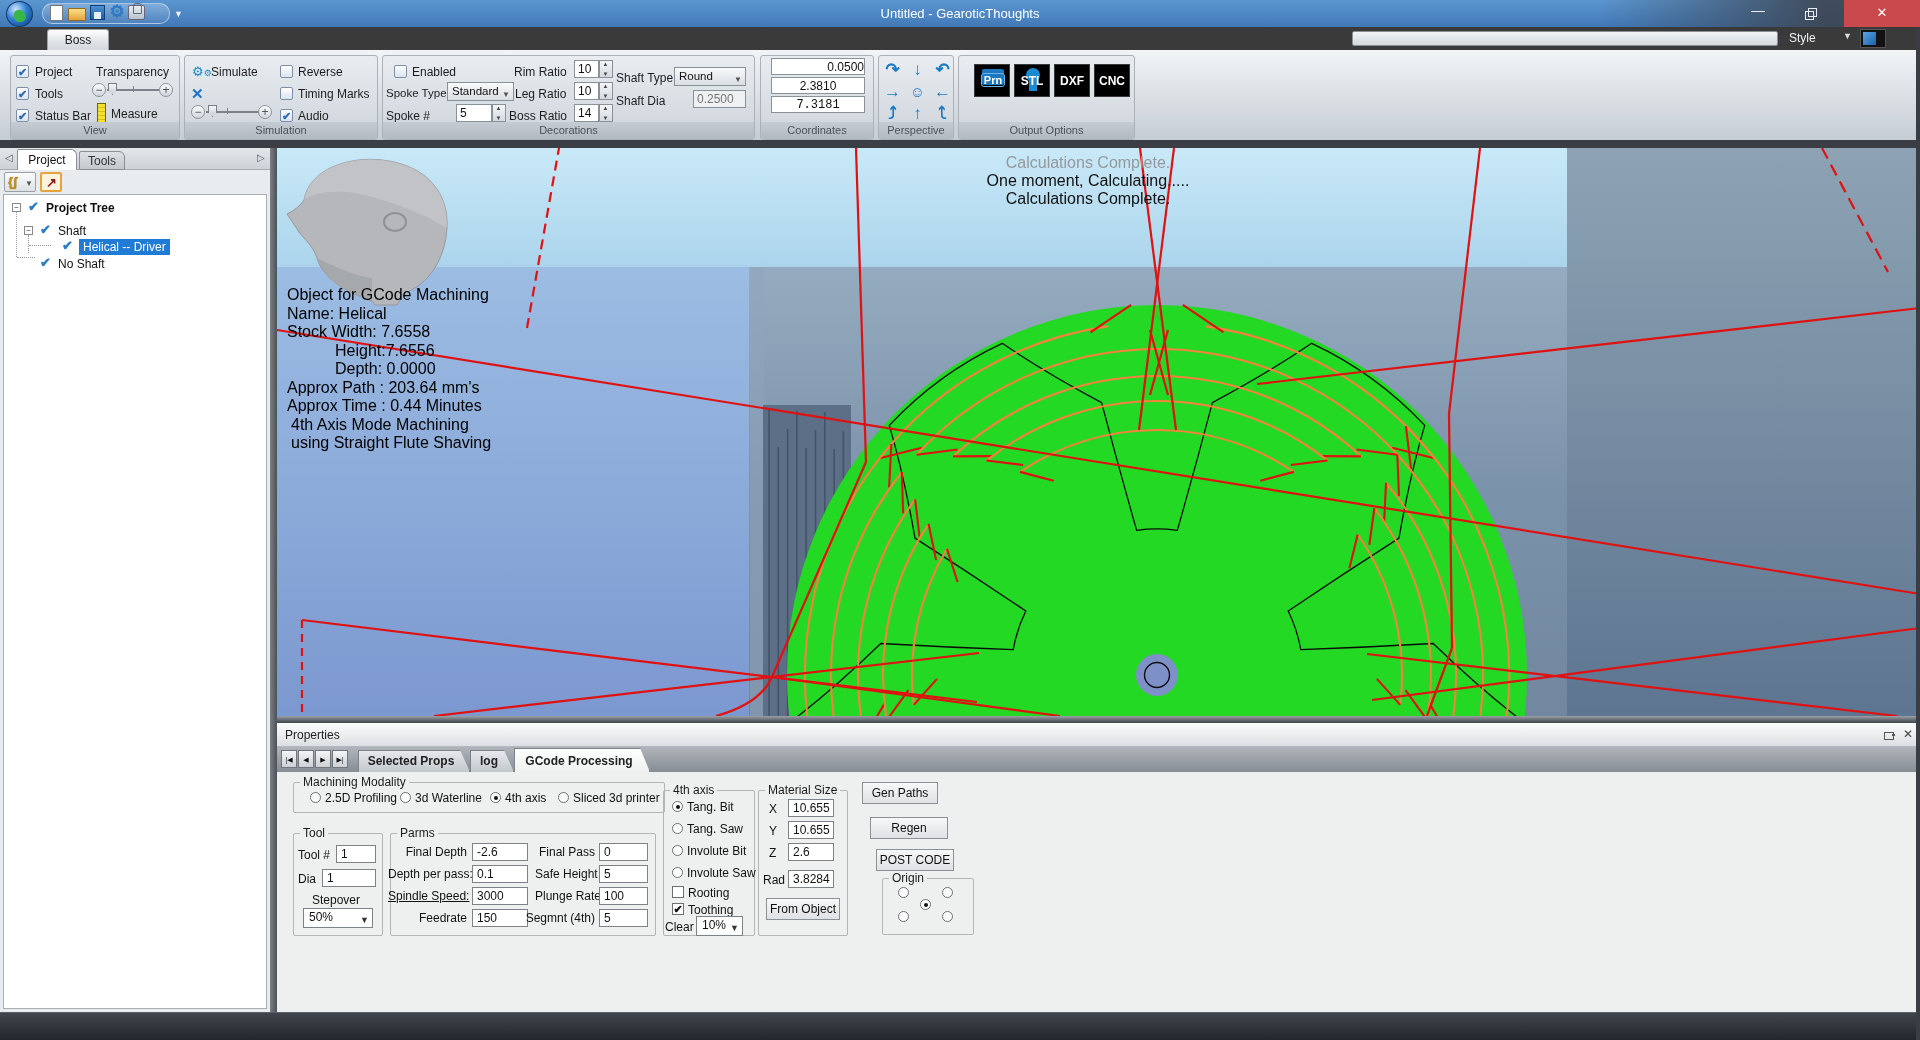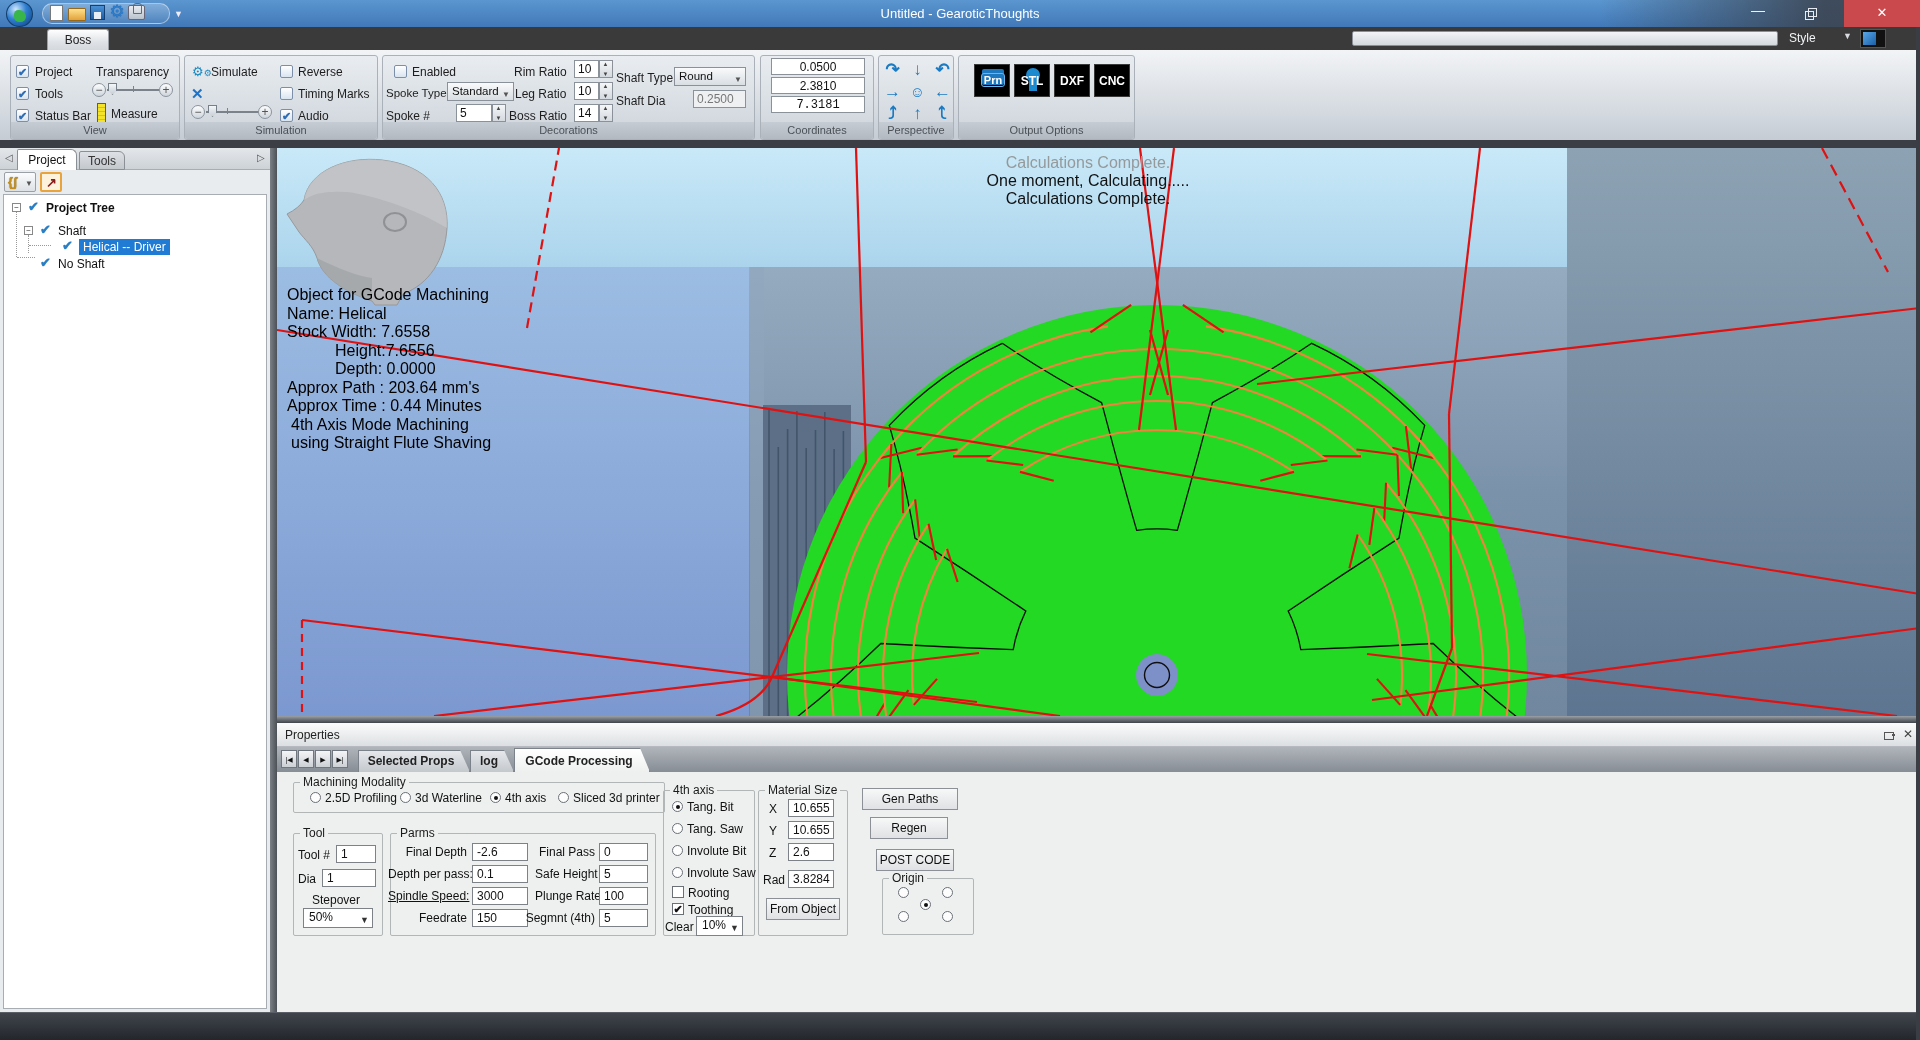--- a/index.html
+++ b/index.html
@@ -186,21 +186,21 @@
     <div class="field" style="left:191px; top:48px; width:25px;">14</div>
     <div class="spin" style="left:216px; top:48px; height:18px;"></div>
     <div class="rlabel" style="left:233px; top:15px;">Shaft Type</div>
     <div class="drop" style="left:291px; top:11px; width:72px;"><span>Round</span><span class="dchev">▼</span></div>
     <div class="rlabel" style="left:233px; top:38px;">Shaft Dia</div>
     <div class="field" style="left:310px; top:34px; width:53px; color:#777; background:#eef0f2;">0.2500</div>
     <div class="glabel">Decorations</div>
   </div>
 
   <div class="group" style="left:760px; width:114px; height:85px;">
-    <div class="coordfield" style="top:2px;">0.0500</div>
+    <div class="coordfield" style="top:2px;text-align:right;">0.0500</div>
     <div class="coordfield" style="top:21px;">2.3810</div>
     <div class="coordfield" style="top:40px;font-family:Liberation Mono, monospace;">7.3181</div>
     <div class="glabel">Coordinates</div>
   </div>
 
   <div class="group" style="left:878px; width:76px; height:85px;">
     <div class="parrow" style="left:1px; top:3px;">↷</div>
     <div class="parrow" style="left:26px; top:3px;">↓</div>
     <div class="parrow" style="left:51px; top:3px;">↶</div>
     <div class="parrow" style="left:1px; top:25px;">→</div>
@@ -477,21 +477,21 @@
       <div class="pfield" style="left:29px; top:8px; width:46px;">10.655</div>
       <div class="plabel" style="left:10px; top:33px;">Y</div>
       <div class="pfield" style="left:29px; top:30px; width:46px;">10.655</div>
       <div class="plabel" style="left:10px; top:55px;">Z</div>
       <div class="pfield" style="left:29px; top:52px; width:46px;">2.6</div>
       <div class="plabel" style="left:4px; top:82px;">Rad</div>
       <div class="pfield" style="left:29px; top:79px; width:46px;">3.8284</div>
       <div class="pbtn" style="left:7px; top:107px; width:74px; height:22px; line-height:21px;">From Object</div>
     </div>
 
-    <div class="pbtn" style="left:585px; top:16px; width:96px; height:22px; line-height:21px;">Gen Paths</div>
+    <div class="pbtn" style="left:585px; top:10px; width:76px; height:22px; line-height:21px;">Gen Paths</div>
     <div class="pbtn" style="left:593px; top:45px; width:78px; height:22px; line-height:21px;">Regen</div>
     <div class="pbtn" style="left:599px; top:77px; width:78px; height:22px; line-height:21px;">POST CODE</div>
 
     <div class="gbox" style="left:585px; top:106px; width:92px; height:57px;margin-left:20px;">
       <div class="glab">Origin</div>
       <div class="radio" style="left:15px; top:8px;"></div>
       <div class="radio" style="left:59px; top:8px;"></div>
       <div class="radio sel" style="left:37px; top:20px;"></div>
       <div class="radio" style="left:15px; top:32px;"></div>
       <div class="radio" style="left:59px; top:32px;"></div>

